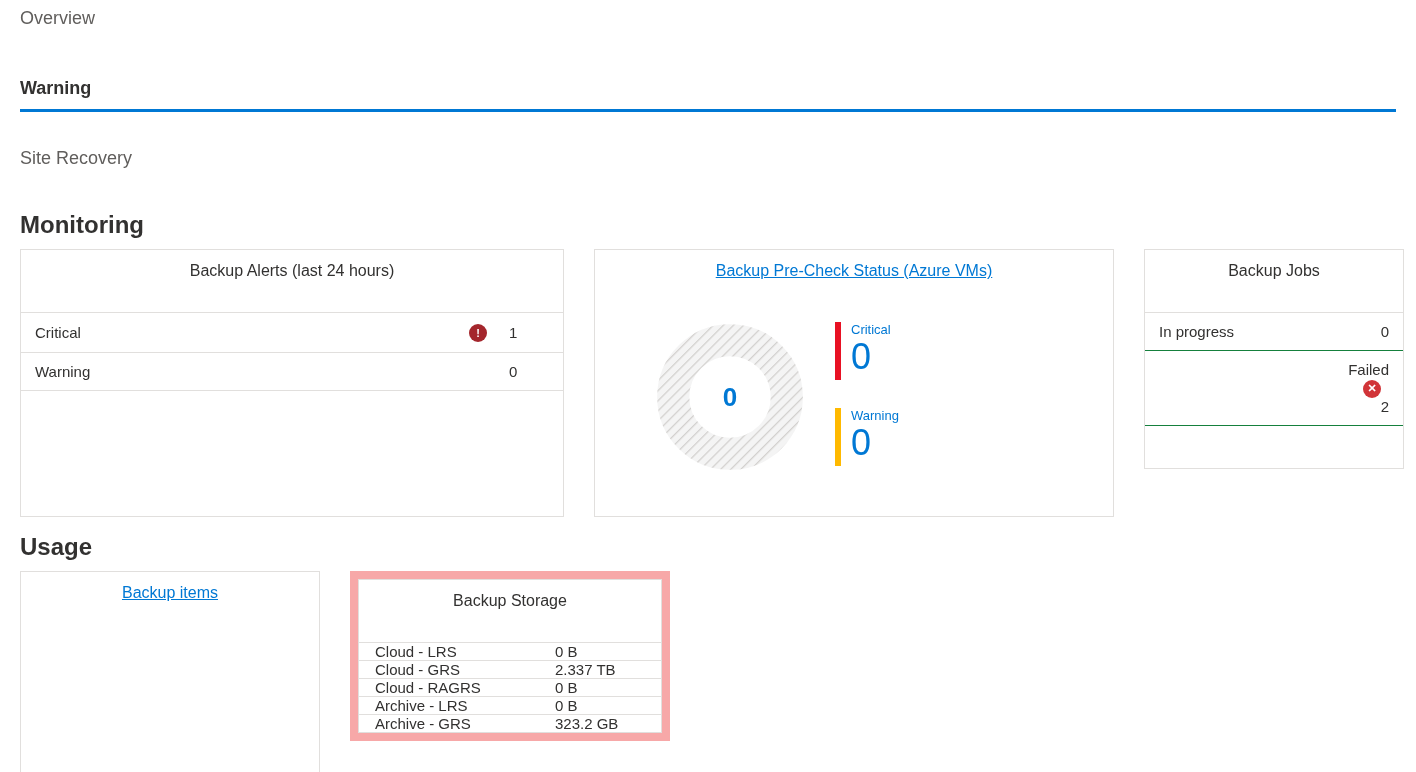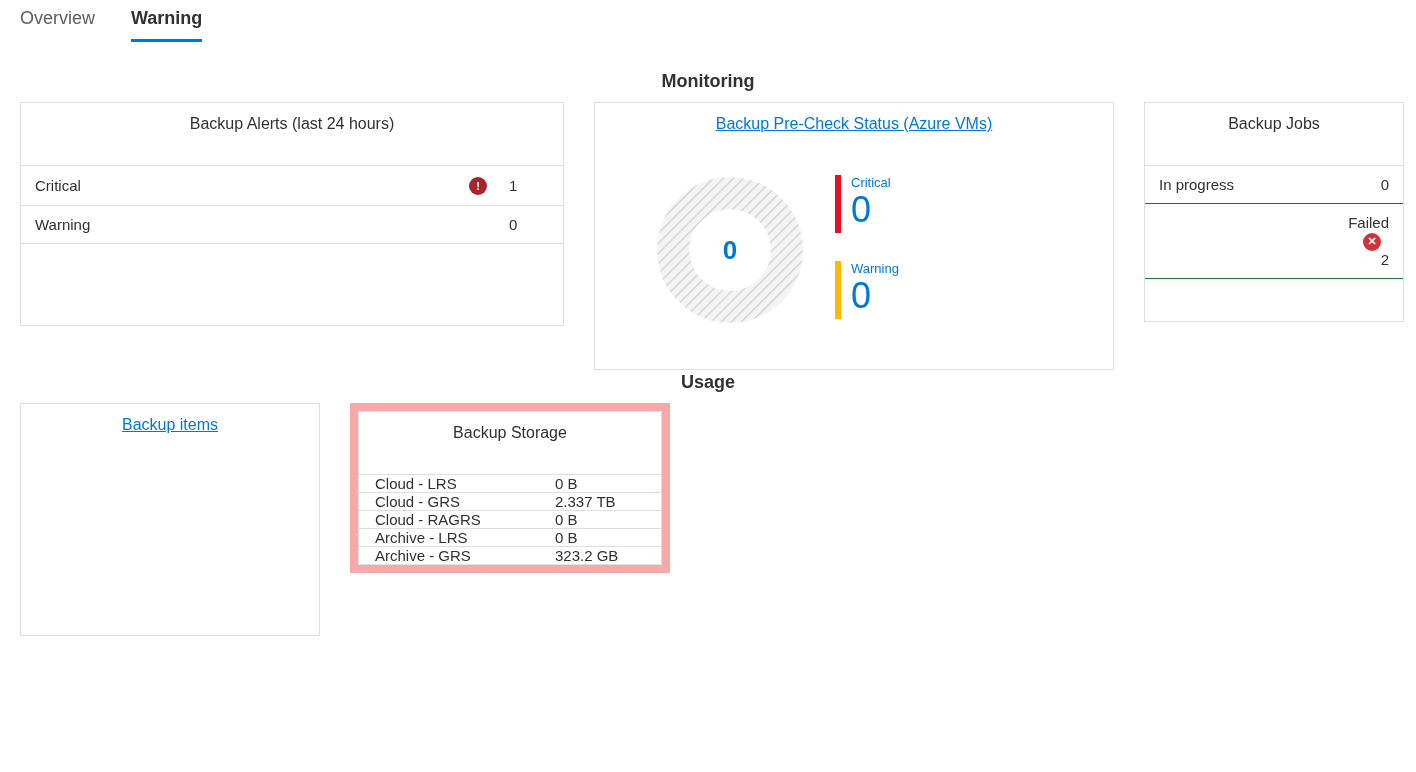--- a/index.html
+++ b/index.html
@@ -5,41 +5,41 @@
 * { box-sizing: border-box; margin: 0; padding: 0; }
 body {
   font-family: "Segoe UI", -apple-system, sans-serif;
   font-size: 14px;
   color: #323130;
   background: #fff;
   padding: 0 20px 20px 20px;
 }
 .tabs {
   display: flex;
-  gap: 36px;
+  gap: 28px;
   border-bottom: 1px solid transparent;
   margin-bottom: 28px;
+  flex-direction: column;
 }
 .tab {
   padding: 8px 0 10px 0;
   font-size: 18px;
   color: #605e5c;
   cursor: pointer;
   border-bottom: 3px solid transparent;
 }
 .tab.active {
   color: #323130;
   font-weight: 600;
   border-bottom: 3px solid #0078d4;
 }
 .section-title {
-  font-size: 18px;
+  font-size: 24px;
   font-weight: 700;
-  margin: 2px 0 10px 0;
-  text-align: center;
+  margin: 16px 0 10px 0;
 }
 .cards-row {
   display: flex;
   gap: 30px;
   align-items: stretch;
 }
 .card {
   border: 1px solid #e1dfdd;
   background: #fff;
   flex-shrink: 0;
@@ -47,21 +47,21 @@
 .card-header {
   text-align: center;
   font-size: 16px;
   padding: 12px 10px 12px 10px;
   color: #323130;
 }
 .card-header.link {
   color: #0078d4;
   text-decoration: underline;
 }
-.alerts-card { width: 544px; height: 224px; }
+.alerts-card { width: 544px; height: 268px; }
 .alerts-body { padding-top: 20px; }
 .row {
   display: flex;
   align-items: center;
   border-top: 1px solid #e1dfdd;
   border-bottom: 1px solid #e1dfdd;
   padding: 10px 14px;
   font-size: 15px;
 }
 .row + .row { border-top: none; }
@@ -138,20 +138,21 @@
   background: #d13438; color: #fff; align-items: center; justify-content: center;
   font-size: 11px; font-weight: 700;
 }
 </style>
 </head>
 <body>
 
 <div class="tabs">
   <div class="tab">Overview</div>
   <div class="tab active">Warning</div>
+  <div class="tab">Site Recovery</div>
 </div>
 
 <div class="section-title">Monitoring</div>
 <div class="cards-row">
 
   <div class="card alerts-card">
     <div class="card-header">Backup Alerts (last 24 hours)</div>
     <div class="alerts-body">
       <div class="row">
         <span class="label">Critical</span>

